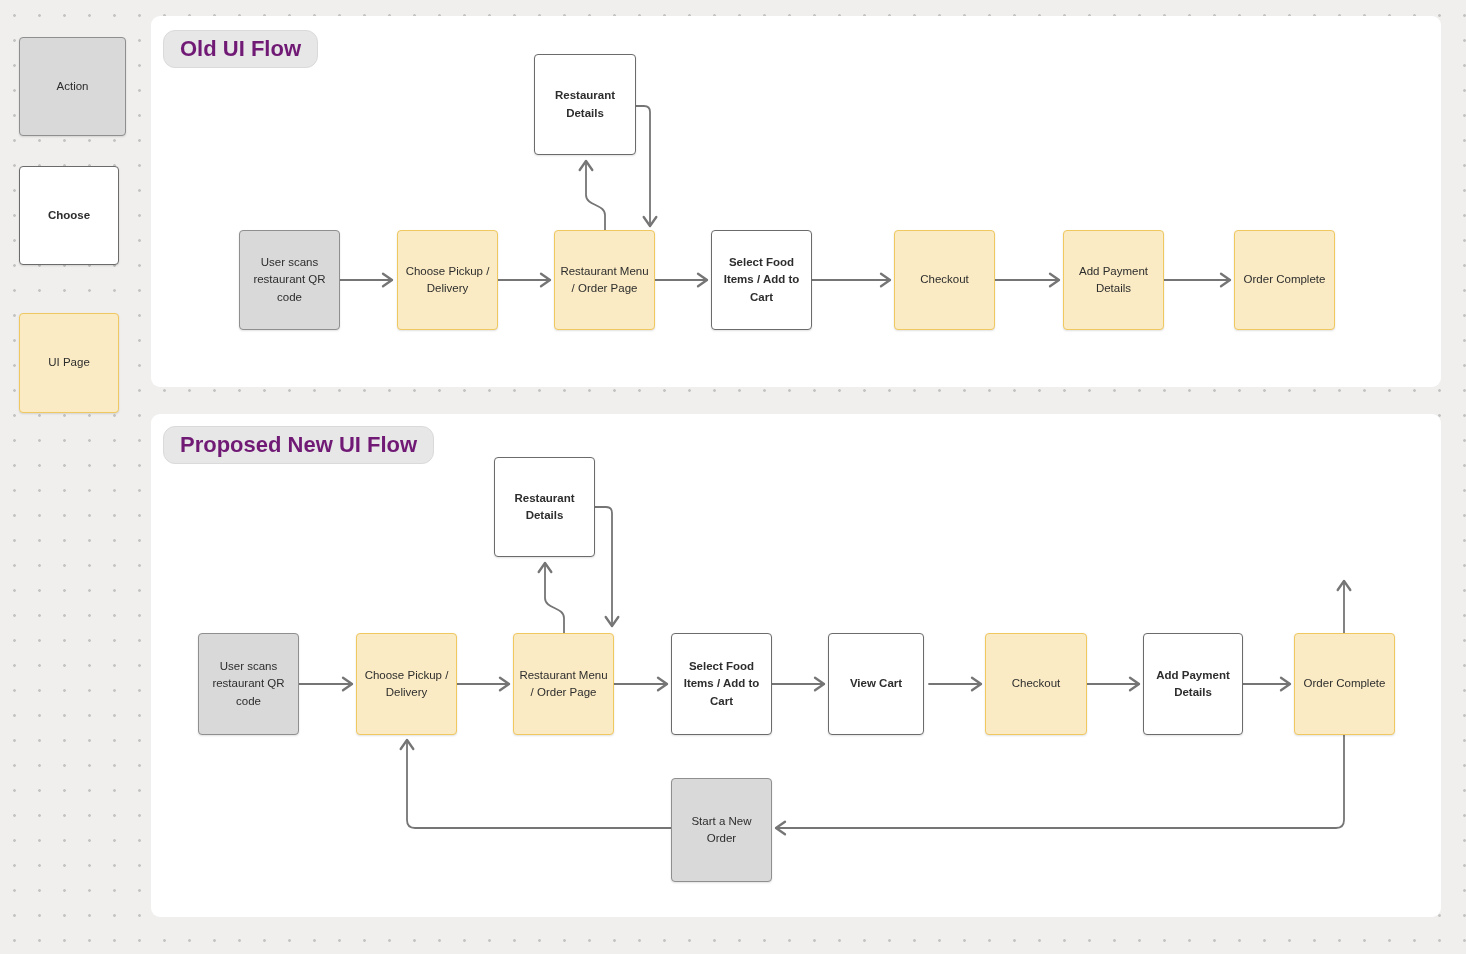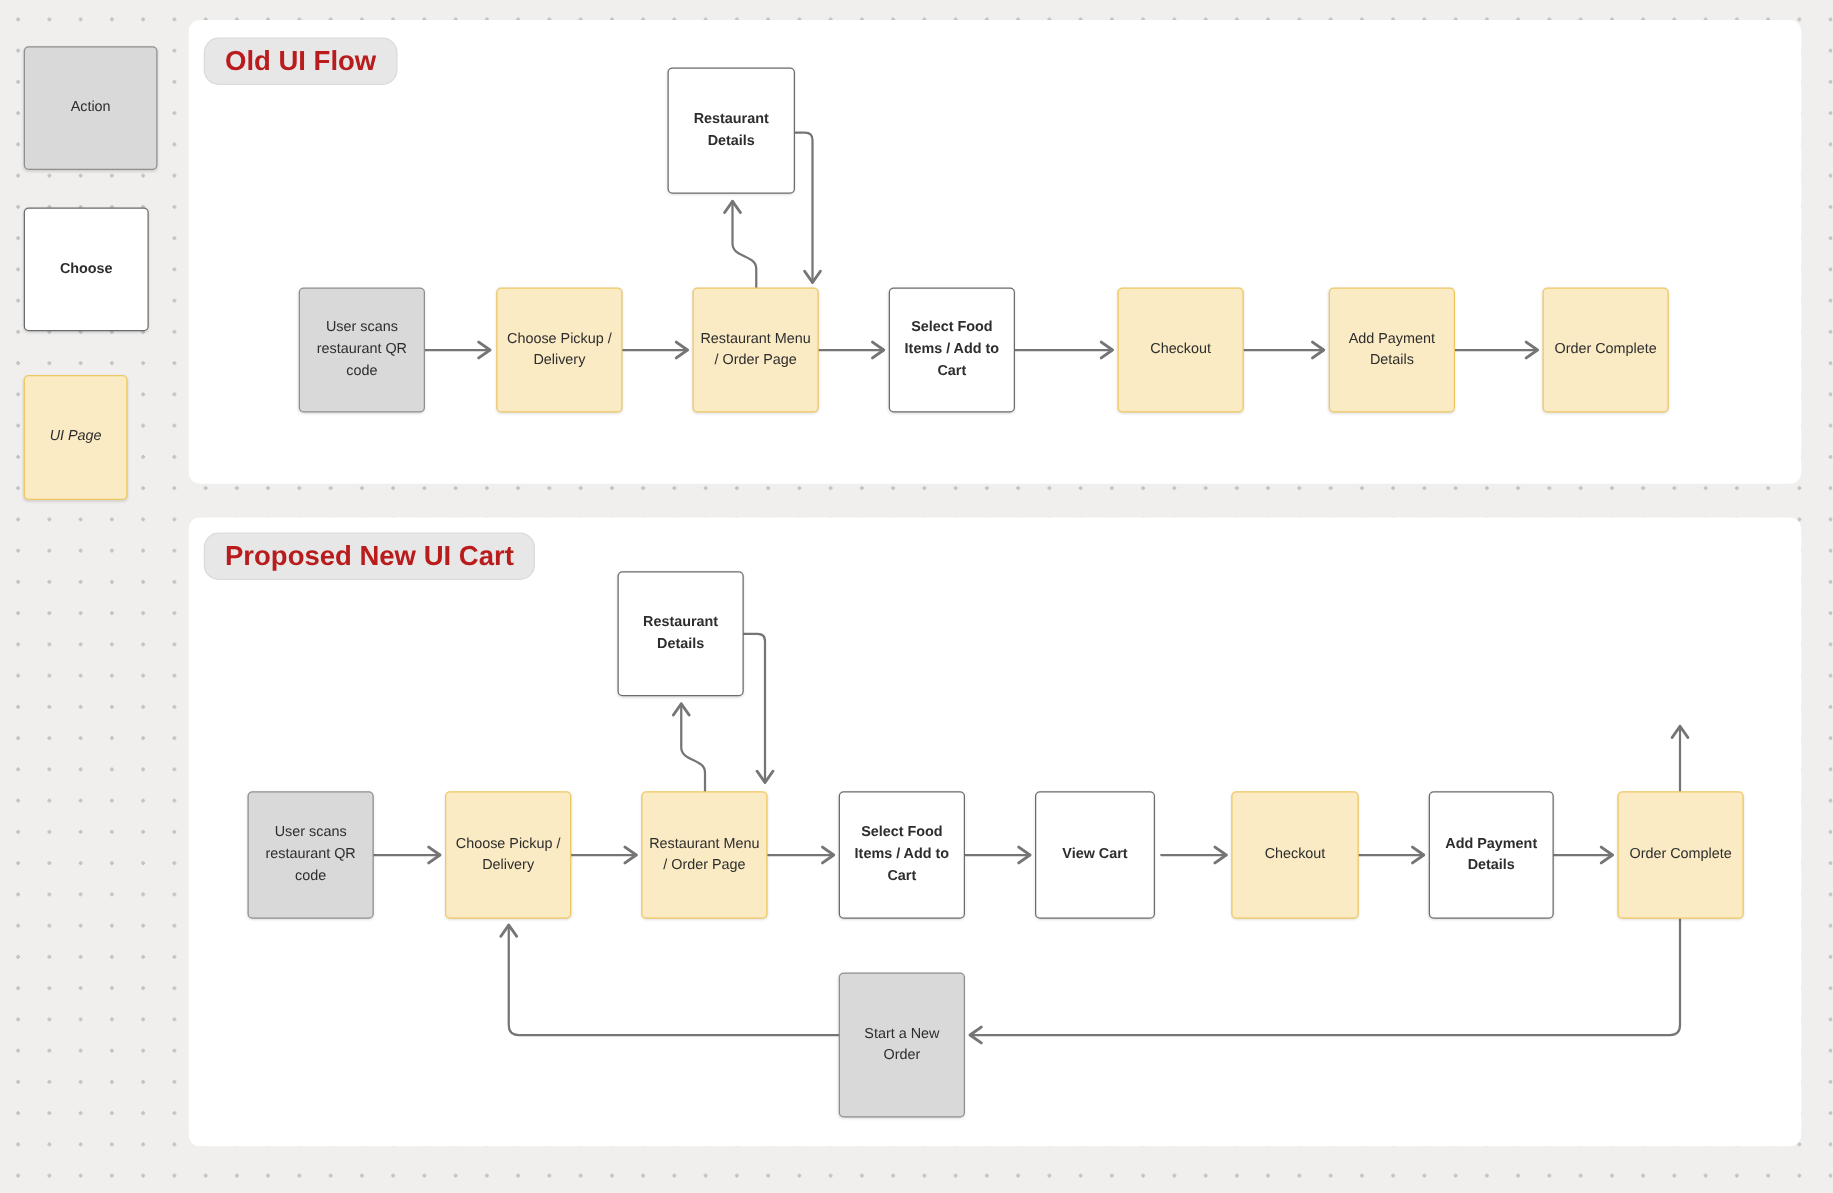--- a/index.html
+++ b/index.html
@@ -15,40 +15,40 @@
     background-color:var(--canvas-bg);
     background-image:radial-gradient(circle,#C4C4C3 1.3px,transparent 1.5px);
     background-size:25px 25px;background-position:2px 3px;
     font-family:"Liberation Sans",sans-serif;
   }
   .panel{position:absolute;background:var(--panel-bg);border-radius:9px;}
   #panel-old{left:151px;top:16px;width:1290px;height:371px;}
   #panel-new{left:151px;top:414px;width:1290px;height:503px;}
   .flow-title{
     position:absolute;background:var(--title-pill-bg);border:1px solid #DADADA;
-    border-radius:12px;padding:5px 16px;font-size:22px;font-weight:bold;color:#b91c1c;
+    border-radius:12px;padding:5px 16px;font-size:22px;font-weight:bold;color:#701a75;
     white-space:nowrap;
   }
   .node{
     position:absolute;display:flex;align-items:center;justify-content:center;
     text-align:center;font-size:11.5px;line-height:1.5;color:#2D2D2D;
     border-radius:4px;padding:5px;box-shadow:0 1px 2px rgba(0,0,0,0.12);
   }
   .action{background:var(--action-fill);border:1.5px solid var(--action-border);}
   .popup{background:var(--popup-fill);border:1.5px solid var(--popup-border);font-weight:bold;}
   .ui-page{background:var(--ui-page-fill);border:1.5px solid var(--ui-page-border);}
   svg.wires{position:absolute;left:0;top:0;pointer-events:none;}
   svg.wires path{fill:none;stroke:var(--arrow);stroke-width:1.8px;stroke-linecap:round;stroke-linejoin:round;}
 </style>
 </head>
 <body>
 
 <div class="node action" id="legend-action" style="left:19px;top:37px;width:107px;height:99px;">Action</div>
 <div class="node popup" id="legend-popup" style="left:19px;top:166px;width:100px;height:99px;">Choose</div>
-<div class="node ui-page" id="legend-ui-page" style="left:19px;top:300px;width:83px;height:100px;font-style:italic;">UI Page</div>
+<div class="node ui-page" id="legend-ui-page" style="left:19px;top:313px;width:100px;height:100px;">UI Page</div>
 
 <div class="panel" id="panel-old">
   <div class="flow-title" style="left:12px;top:14px;">Old UI Flow</div>
 
   <svg class="wires" width="1290" height="371" viewBox="0 0 1290 371">
     <defs>
       <marker id="ah-old" markerWidth="8" markerHeight="9" refX="6" refY="4.5" orient="auto">
         <path d="M1,1 L6,4.5 L1,8" style="fill:none;stroke:var(--arrow);stroke-width:1.3px;stroke-linecap:round;stroke-linejoin:round;"></path>
       </marker>
     </defs>
@@ -82,21 +82,21 @@
   <div class="node ui-page" style="left:246px;top:214px;width:101px;height:100px;">Choose Pickup / Delivery</div>
   <div class="node ui-page" style="left:403px;top:214px;width:101px;height:100px;">Restaurant Menu / Order Page</div>
   <div class="node popup" style="left:383px;top:38px;width:102px;height:101px;">Restaurant Details</div>
   <div class="node popup" style="left:560px;top:214px;width:101px;height:100px;">Select Food Items / Add to Cart</div>
   <div class="node ui-page" style="left:743px;top:214px;width:101px;height:100px;">Checkout</div>
   <div class="node ui-page" style="left:912px;top:214px;width:101px;height:100px;">Add Payment Details</div>
   <div class="node ui-page" style="left:1083px;top:214px;width:101px;height:100px;">Order Complete</div>
 </div>
 
 <div class="panel" id="panel-new">
-  <div class="flow-title" style="left:12px;top:12px;">Proposed New UI Cart</div>
+  <div class="flow-title" style="left:12px;top:12px;">Proposed New UI Flow</div>
 
   <svg class="wires" width="1290" height="503" viewBox="0 0 1290 503">
     <defs>
       <marker id="ah-new" markerWidth="8" markerHeight="9" refX="6" refY="4.5" orient="auto">
         <path d="M1,1 L6,4.5 L1,8" style="fill:none;stroke:var(--arrow);stroke-width:1.3px;stroke-linecap:round;stroke-linejoin:round;"></path>
       </marker>
     </defs>
     <g>
         <path d="M148,270 H201" marker-end="url(#ah-new)"></path>
       </g>
@@ -137,14 +137,14 @@
 
   <div class="node action" style="left:47px;top:219px;width:101px;height:102px;">User scans restaurant QR code</div>
   <div class="node ui-page" style="left:205px;top:219px;width:101px;height:102px;">Choose Pickup / Delivery</div>
   <div class="node ui-page" style="left:362px;top:219px;width:101px;height:102px;">Restaurant Menu / Order Page</div>
   <div class="node popup" style="left:343px;top:43px;width:101px;height:100px;">Restaurant Details</div>
   <div class="node popup" style="left:520px;top:219px;width:101px;height:102px;">Select Food Items / Add to Cart</div>
   <div class="node popup" style="left:677px;top:219px;width:96px;height:102px;">View Cart</div>
   <div class="node ui-page" style="left:834px;top:219px;width:102px;height:102px;">Checkout</div>
   <div class="node popup" style="left:992px;top:219px;width:100px;height:102px;">Add Payment Details</div>
   <div class="node ui-page" style="left:1143px;top:219px;width:101px;height:102px;">Order Complete</div>
-  <div class="node action" style="left:520px;top:364px;width:101px;height:116px;">Start a New Order</div>
+  <div class="node action" style="left:520px;top:364px;width:101px;height:104px;">Start a New Order</div>
 </div>
 
 </body></html>

